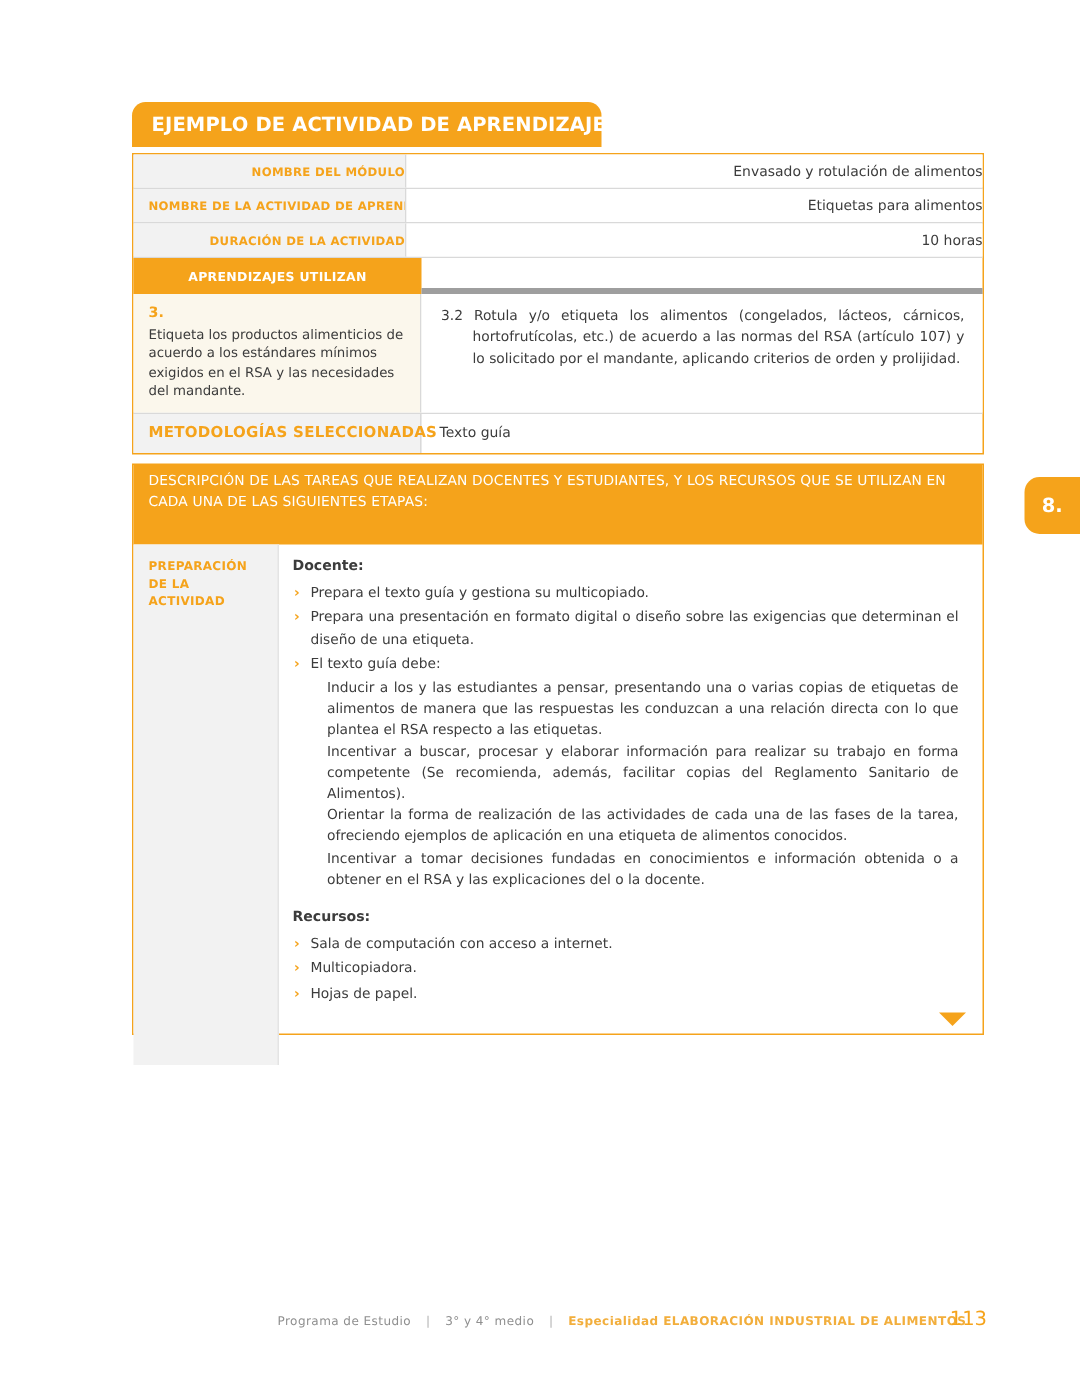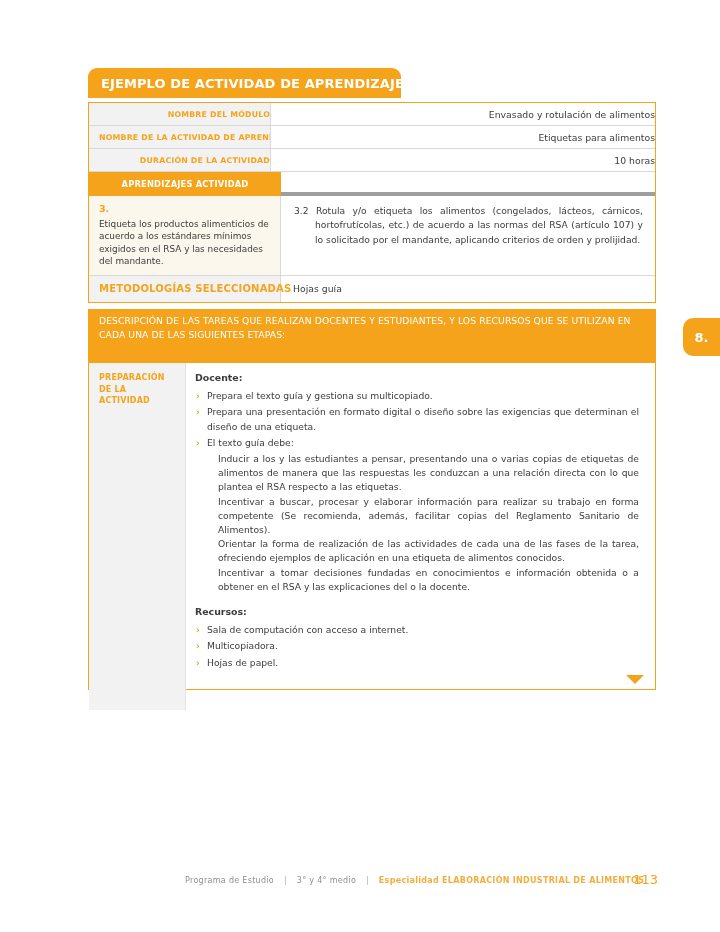--- a/index.html
+++ b/index.html
@@ -147,37 +147,37 @@
   <div class="row info-row">
     <div class="info-label">NOMBRE DE LA ACTIVIDAD DE APRENDIZAJE</div>
     <div class="info-value">Etiquetas para alimentos</div>
   </div>
   <div class="row info-row">
     <div class="info-label">DURACIÓN DE LA ACTIVIDAD</div>
     <div class="info-value">10 horas</div>
   </div>
 
   <div class="row ae-head">
-    <div class="ae-head-left">APRENDIZAJES ACTIVIDAD</div>
+    <div class="ae-head-left">APRENDIZAJES UTILIZAN</div>
     <div class="ae-head-right">CRITERIOS DE EVALUACIÓN QUE INCLUYE</div>
   </div>
 
   <div class="row ae-body">
     <div class="ae-left">
       <div class="ae-num">3.</div>
       <div>Etiqueta los productos alimenticios de acuerdo a los estándares mínimos exigidos en el RSA y las necesidades del mandante.</div>
     </div>
     <div class="ae-right">
       <div class="hang">3.2 Rotula y/o etiqueta los alimentos (congelados, lácteos, cárnicos, hortofrutícolas, etc.) de acuerdo a las normas del RSA (artículo 107) y lo solicitado por el mandante, aplicando criterios de orden y prolijidad.</div>
     </div>
   </div>
 
   <div class="row met-row">
     <div class="met-label">METODOLOGÍAS SELECCIONADAS</div>
-    <div class="met-value">Hojas guía</div>
+    <div class="met-value">Texto guía</div>
   </div>
 </div>
 
 <div class="table-b">
   <div class="desc-band">DESCRIPCIÓN DE LAS TAREAS QUE REALIZAN DOCENTES Y ESTUDIANTES, Y LOS RECURSOS QUE SE UTILIZAN EN CADA UNA DE LAS SIGUIENTES ETAPAS:</div>
 
   <div class="prep-row">
     <div class="prep-label">PREPARACIÓN DE LA ACTIVIDAD</div>
     <div class="prep-content">
       <div class="bold-head">Docente:</div>

